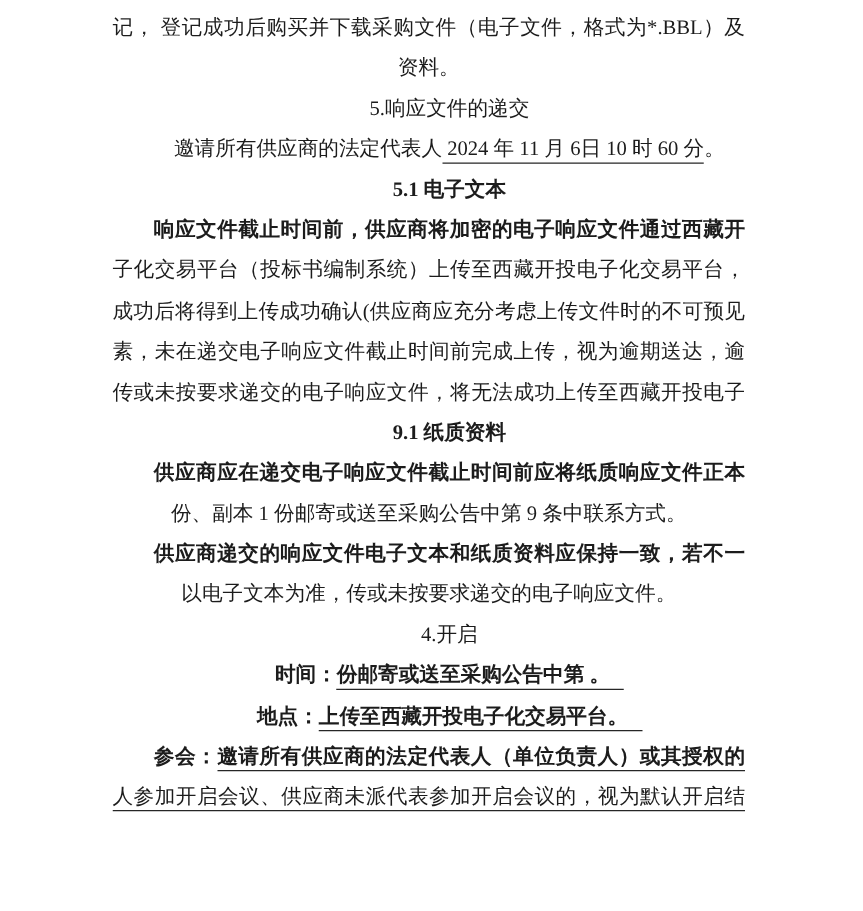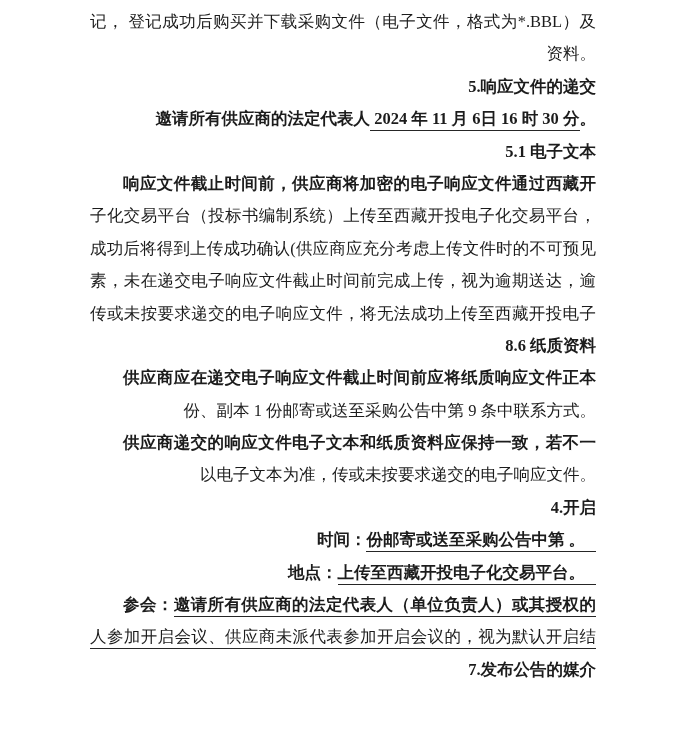--- a/index.html
+++ b/index.html
@@ -26,54 +26,53 @@
     left: 90px;
     top: 6px;
     width: 506px;
   }
   .text-line {
     height: 32.4px;
     line-height: 32.4px;
     font-size: 16.5px;
     color: #1c1c1c;
     overflow: hidden;
-    text-align: right;
+    text-align: center;
   }
   .text-line.indent { text-indent: 33px; font-weight: bold; }
   .text-line.justify {
     text-align: justify;
     text-align-last: justify;
   }
-  .text-line.bold { font-weight: 700; }
+  .text-line.bold { font-weight: 400; }
   .u {
     border-bottom: 1.5px solid #262626;
     padding-bottom: 2px;
   }
   .ext { padding-right: 11px; }
 </style>
 </head>
 <body>
 
 <div class="doc-page">
   <div class="doc-content">
       <div class="text-line justify"><span class="">记， 登记成功后购买并下载采购文件（电子文件，格式为*.BBL）及其他</span></div>
       <div class="text-line"><span class="">资料。</span></div>
       <div class="text-line indent bold"><span class="">5.响应文件的递交</span></div>
-      <div class="text-line indent bold"><span class="">邀请所有供应商的法定代表人</span><span class="u"> 2024 年 11 月 6日 16 时 30 分</span><span class="">。</span></div>
+      <div class="text-line indent bold"><span class="">邀请所有供应商的法定代表人</span><span class="u"> 2024 年 11 月 6日 10 时 60 分</span><span class="">。</span></div>
       <div class="text-line indent"><span class="">5.1 电子文本</span></div>
       <div class="text-line indent justify"><span class="">响应文件截止时间前，供应商将加密的电子响应文件通过西藏开投电</span></div>
       <div class="text-line justify"><span class="">子化交易平台（投标书编制系统）上传至西藏开投电子化交易平台，上传</span></div>
       <div class="text-line justify"><span class="">成功后将得到上传成功确认(供应商应充分考虑上传文件时的不可预见因</span></div>
       <div class="text-line justify"><span class="">素，未在递交电子响应文件截止时间前完成上传，视为逾期送达，逾期上</span></div>
       <div class="text-line justify"><span class="">传或未按要求递交的电子响应文件，将无法成功上传至西藏开投电子化交</span></div>
-      <div class="text-line indent"><span class="">8.6 纸质资料</span></div>
+      <div class="text-line indent"><span class="">9.1 纸质资料</span></div>
       <div class="text-line indent justify"><span class="">供应商应在递交电子响应文件截止时间前应将纸质响应文件正本 1</span></div>
       <div class="text-line"><span class="">份、副本 1 份邮寄或送至采购公告中第 9 条中联系方式。</span></div>
       <div class="text-line indent justify"><span class="">供应商递交的响应文件电子文本和纸质资料应保持一致，若不一致的</span></div>
       <div class="text-line"><span class="">以电子文本为准，传或未按要求递交的电子响应文件。</span></div>
       <div class="text-line indent bold"><span class="">4.开启</span></div>
       <div class="text-line indent"><span class="">时间：</span><span class="u ext">份邮寄或送至采购公告中第 。</span></div>
       <div class="text-line indent"><span class="">地点：</span><span class="u ext">上传至西藏开投电子化交易平台。</span></div>
       <div class="text-line indent justify"><span class="">参会：</span><span class="u">邀请所有供应商的法定代表人（单位负责人）或其授权的代理</span></div>
       <div class="text-line justify"><span class="u">人参加开启会议、供应商未派代表参加开启会议的，视为默认开启结果。</span></div>
-      <div class="text-line indent bold"><span class="">7.发布公告的媒介</span></div>
     </div>
 </div>
 
 </body></html>

